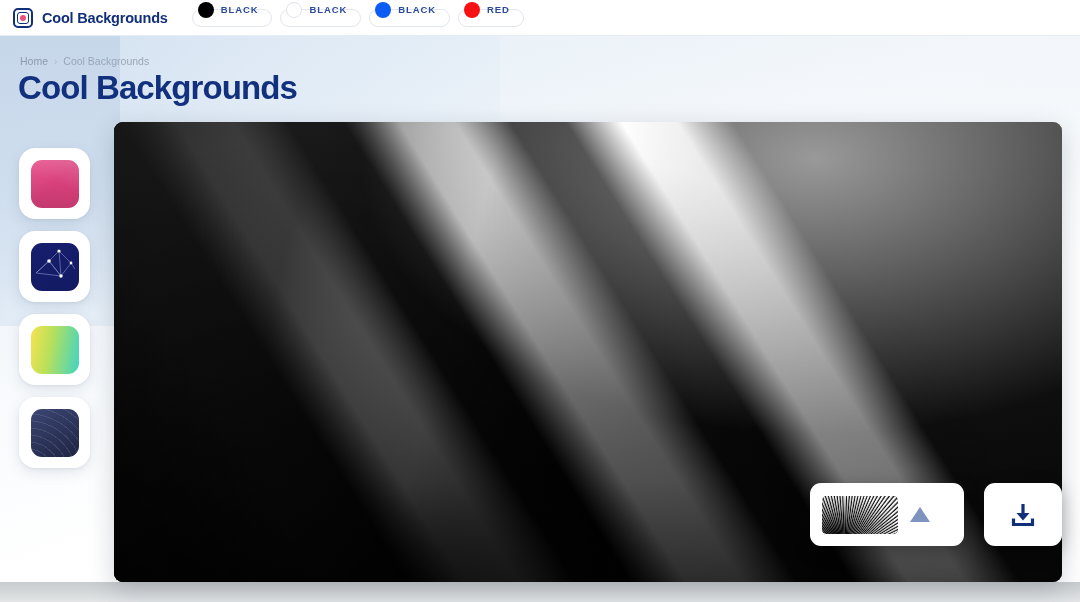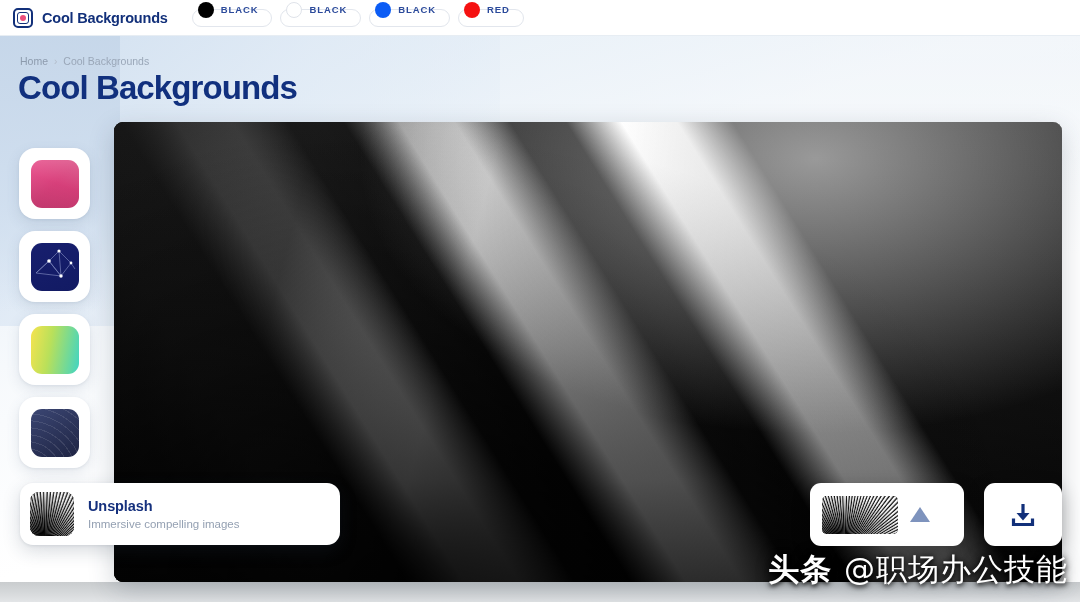--- a/index.html
+++ b/index.html
@@ -310,46 +310,32 @@
   <div class="hero">
     <div class="hero-art">
       <div class="fan"></div>
       <div class="fan-rings"></div>
       <div class="slab"></div>
       <div class="hero-darkleft"></div>
       <div class="fan-shade"></div>
     </div>
   </div>
 
-  <div class="source-card">
-    <div class="source-thumb">
-      <div class="mini-fan"></div>
-      <div class="mini-shade"></div>
-    </div>
-    <div class="source-text">
-      <div class="source-title">Unsplash</div>
-      <div class="source-sub">Immersive compelling images</div>
-    </div>
-  </div>
 
   <div class="ctrl-group">
     <div class="ctrl-preview">
       <div class="ctrl-fan"></div>
       <div class="ctrl-shade"></div>
     </div>
     <div class="tri-up"></div>
   </div>
 
   <div class="dl-btn">
     <svg width="30" height="30" viewBox="0 0 30 30">
       <path d="M15 4 L15 18" stroke="#12307a" stroke-width="3.2" stroke-linecap="butt" fill="none"></path>
       <path d="M8.5 13 L15 20.5 L21.5 13 Z" fill="#12307a"></path>
       <path d="M5.5 18.5 L5.5 24.5 L24.5 24.5 L24.5 18.5" stroke="#12307a" stroke-width="3.2" fill="none" stroke-linejoin="miter"></path>
     </svg>
   </div>
 
-  <div class="watermark">
-    <span>头条</span>
-    <span class="wm-at">@职场办公技能</span>
-  </div>
 
   <div class="bottom-strip"></div>
 </div>
 
 </body></html>

